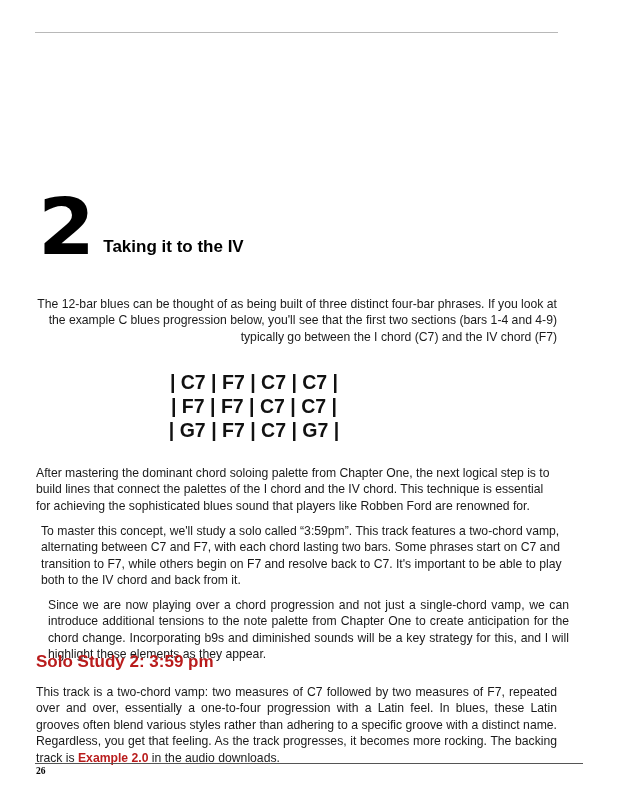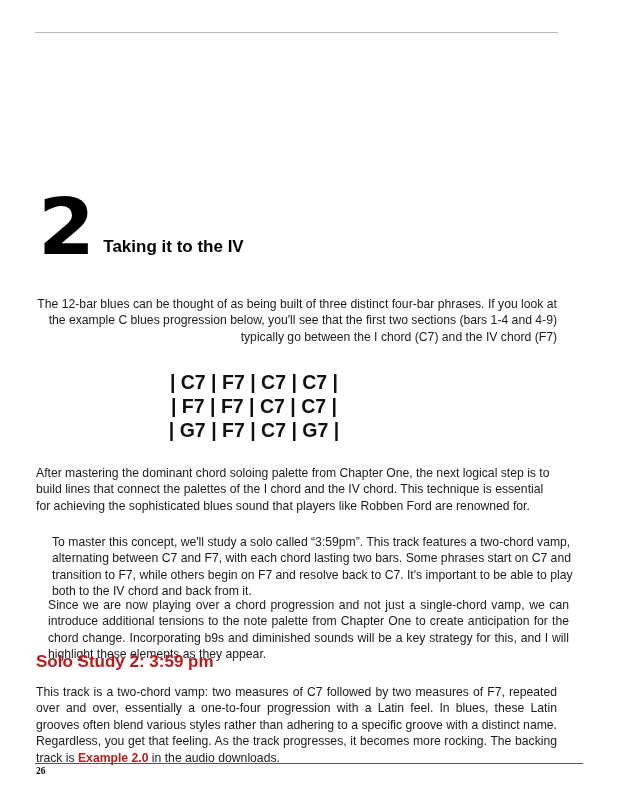--- a/index.html
+++ b/index.html
@@ -34,21 +34,21 @@
 <p class="body-text p1" style="margin:0">The 12-bar blues can be thought of as being built of three distinct four-bar phrases. If you look at the example C blues progression below, you'll see that the first two sections (bars 1-4 and 4-9) typically go between the I chord (C7) and the IV chord (F7)</p>
 
 <div class="chords">
   <span class="chord-line">| C7 | F7 | C7 | C7 |</span>
   <span class="chord-line">| F7 | F7 | C7 | C7 |</span>
   <span class="chord-line">| G7 | F7 | C7 | G7 |</span>
 </div>
 
 <p class="body-text p2" style="margin:0">After mastering the dominant chord soloing palette from Chapter One, the next logical step is to build lines that connect the palettes of the I chord and the IV chord. This technique is essential for achieving the sophisticated blues sound that players like Robben Ford are renowned for.</p>
 
-<p class="body-text p3" style="margin:16px">To master this concept, we'll study a solo called “3:59pm”. This track features a two-chord vamp, alternating between C7 and F7, with each chord lasting two bars. Some phrases start on C7 and transition to F7, while others begin on F7 and resolve back to C7. It's important to be able to play both to the IV chord and back from it.</p>
+<p class="body-text p3" style="margin:5px">To master this concept, we'll study a solo called “3:59pm”. This track features a two-chord vamp, alternating between C7 and F7, with each chord lasting two bars. Some phrases start on C7 and transition to F7, while others begin on F7 and resolve back to C7. It's important to be able to play both to the IV chord and back from it.</p>
 
 <p class="body-text p4" style="margin:12px">Since we are now playing over a chord progression and not just a single-chord vamp, we can introduce additional tensions to the note palette from Chapter One to create anticipation for the chord change. Incorporating b9s and diminished sounds will be a key strategy for this, and I will highlight these elements as they appear.</p>
 
 <div class="section-head">Solo Study 2: 3:59 pm</div>
 
 <p class="body-text p5" style="margin:0"><span>This track is a two-chord vamp: two measures of C7 followed by two measures of F7, repeated over and over, essentially a one-to-four progression with a Latin feel. In blues, these Latin grooves often blend various styles rather than adhering to a specific groove with a distinct name. Regardless, you get that feeling. As the track progresses, it becomes more rocking. The backing track is </span><b>Example 2.0</b><span> in the audio downloads.</span></p>
 
 <div class="bottom-rule"></div>
 <div class="page-num">26</div>
 

